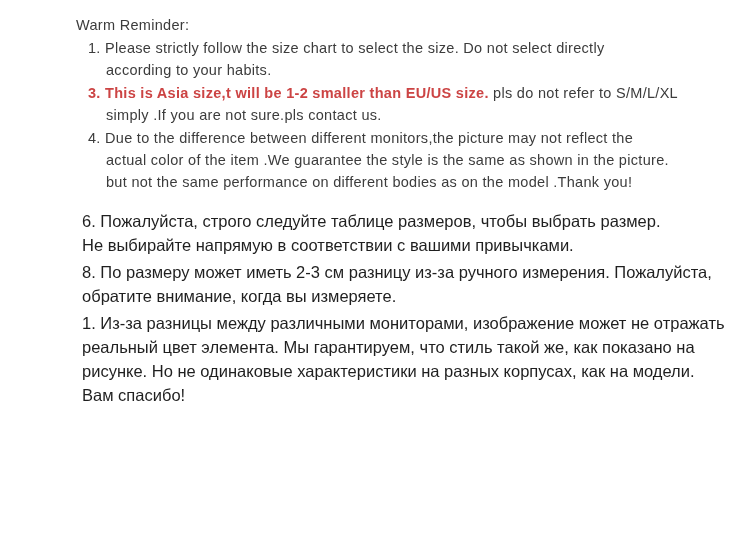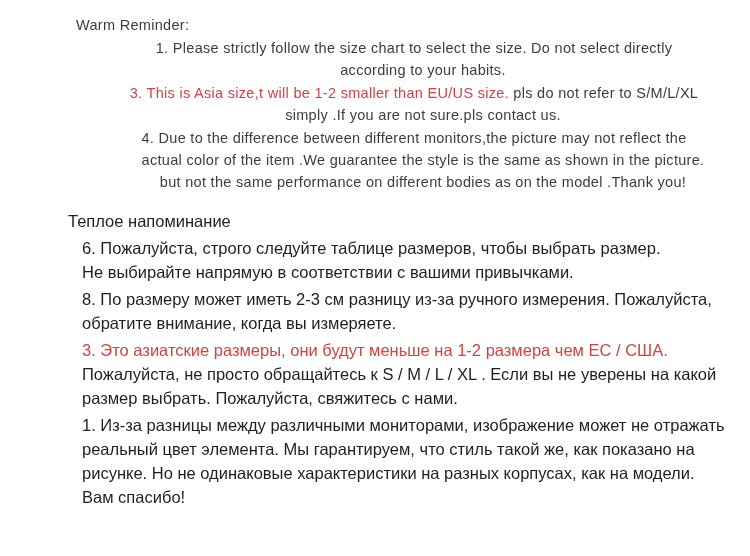--- a/index.html
+++ b/index.html
@@ -27,21 +27,20 @@
     line-height: 22px;
     letter-spacing: 0.3px;
   }
   .en-title {
     margin-left: 8px;
     white-space: pre;
   }
   .en-list {
     margin-left: 20px;
     margin-top: 1px;
-    text-align: center;
   }
   .en-item {
     white-space: pre;
     padding-left: 18px;
     text-indent: -18px;
     margin-top: 1px;
   }
 
   
   .ru {
@@ -54,20 +53,21 @@
     white-space: pre;
   }
   .ru-para {
     margin-left: 14px;
     margin-top: 3px;
     white-space: pre;
   }
 
   .red {
     color: var(--accent-red, #cc4444);
+    font-weight: bold;
   }
 </style>
 </head>
 <body>
 
 <div class="page">
 
   <section class="en">
     <div class="en-title">Warm Reminder:</div>
     <div class="en-list">
@@ -75,27 +75,23 @@
 according to your habits.</span></div>
       <div class="en-item"><span class="red">3. This is Asia size,t will be 1-2 smaller than EU/US size.</span><span> pls do not refer to S/M/L/XL
 simply .If you are not sure.pls contact us.</span></div>
       <div class="en-item"><span class="red"></span><span>4. Due to the difference between different monitors,the picture may not reflect the
 actual color of the item .We guarantee the style is the same as shown in the picture.
 but not the same performance on different bodies as on the model .Thank you!</span></div>
     </div>
   </section>
 
   <section class="ru">
-    <div class="ru-title">Теплое напоминание</div>
     <div class="ru-para"><span class="red"></span><span>6. Пожалуйста, строго следуйте таблице размеров, чтобы выбрать размер.
 Не выбирайте напрямую в соответствии с вашими привычками.</span></div>
     <div class="ru-para"><span class="red"></span><span>8. По размеру может иметь 2-3 см разницу из-за ручного измерения. Пожалуйста,
 обратите внимание, когда вы измеряете.</span></div>
-    <div class="ru-para"><span class="red">3. Это азиатские размеры, они будут меньше на 1-2 размера чем ЕС / США.</span><span>
-Пожалуйста, не просто обращайтесь к S / M / L / XL . Если вы не уверены на какой
-размер выбрать. Пожалуйста, свяжитесь с нами.</span></div>
     <div class="ru-para"><span class="red"></span><span>1. Из-за разницы между различными мониторами, изображение может не отражать
 реальный цвет элемента. Мы гарантируем, что стиль такой же, как показано на
 рисунке. Но не одинаковые характеристики на разных корпусах, как на модели.
 Вам спасибо!</span></div>
   </section>
 
 </div>
 
 </body></html>

